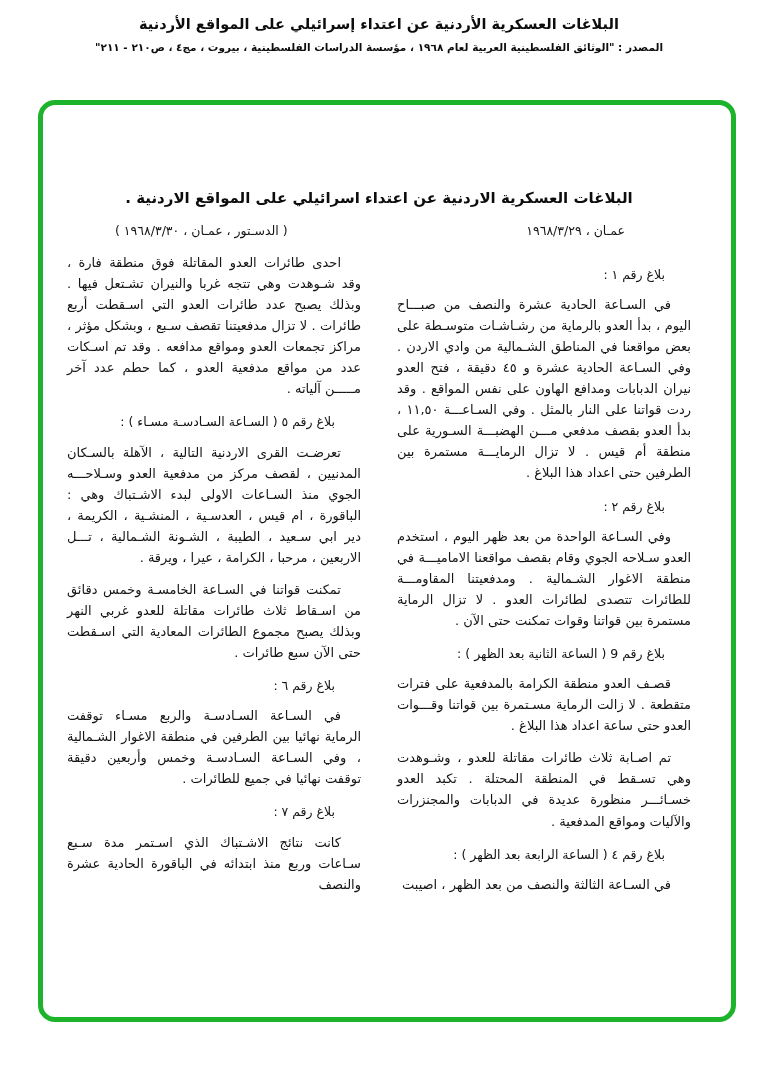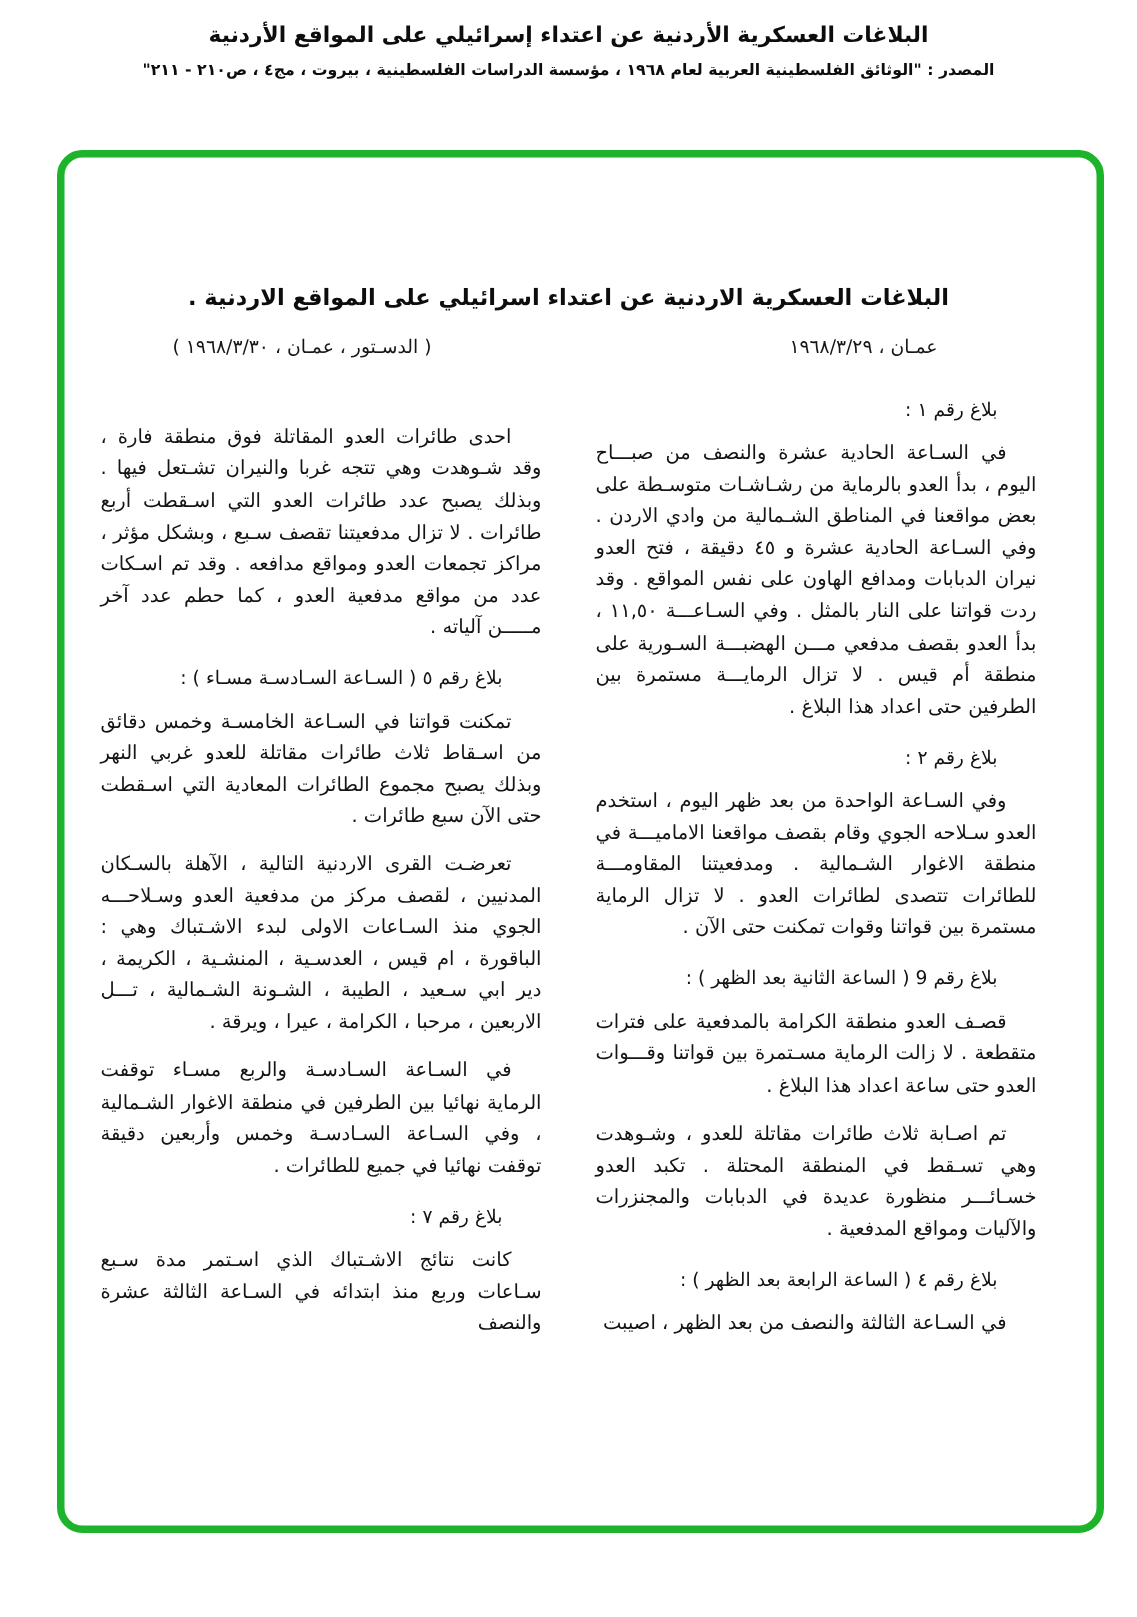--- a/index.html
+++ b/index.html
@@ -100,22 +100,23 @@
           <div class="communique-para">وفي السـاعة الواحدة من بعد ظهر اليوم ، استخدم العدو سـلاحه الجوي وقام بقصف مواقعنا الاماميـــة في منطقة الاغوار الشـمالية . ومدفعيتنا المقاومـــة للطائرات تتصدى لطائرات العدو . لا تزال الرماية مستمرة بين قواتنا وقوات تمكنت حتى الآن .</div>
           <div class="communique-heading">بلاغ رقم 9 ( الساعة الثانية بعد الظهر ) :</div>
           <div class="communique-para">قصـف العدو منطقة الكرامة بالمدفعية على فترات متقطعة . لا زالت الرماية مسـتمرة بين قواتنا وقـــوات العدو حتى ساعة اعداد هذا البلاغ .</div>
           <div class="communique-para">تم اصـابة ثلاث طائرات مقاتلة للعدو ، وشـوهدت وهي تسـقط في المنطقة المحتلة . تكبد العدو خسـائـــر منظورة عديدة في الدبابات والمجنزرات والآليات ومواقع المدفعية .</div>
           <div class="communique-heading">بلاغ رقم ٤ ( الساعة الرابعة بعد الظهر ) :</div>
           <div class="communique-para">في السـاعة الثالثة والنصف من بعد الظهر ، اصيبت</div>
         </div>
       <div class="col" id="col-left">
           <div class="communique-para">احدى طائرات العدو المقاتلة فوق منطقة فارة ، وقد شـوهدت وهي تتجه غربا والنيران تشـتعل فيها . وبذلك يصبح عدد طائرات العدو التي اسـقطت أربع طائرات . لا تزال مدفعيتنا تقصف سـبع ، وبشكل مؤثر ، مراكز تجمعات العدو ومواقع مدافعه . وقد تم اسـكات عدد من مواقع مدفعية العدو ، كما حطم عدد آخر مـــــن آلياته .</div>
           <div class="communique-heading">بلاغ رقم ٥ ( السـاعة السـادسـة مسـاء ) :</div>
+          <div class="communique-para">تعرضـت القرى الاردنية التالية ، الآهلة بالسـكان المدنيين ، لقصف مركز من مدفعية العدو وسـلاحـــه الجوي منذ السـاعات الاولى لبدء الاشـتباك وهي : الباقورة ، ام قيس ، العدسـية ، المنشـية ، الكريمة ، دير ابي سـعيد ، الطيبة ، الشـونة الشـمالية ، تـــل الاربعين ، مرحبا ، الكرامة ، عيرا ، ويرقة .</div>
           <div class="communique-para">تمكنت قواتنا في السـاعة الخامسـة وخمس دقائق من اسـقاط ثلاث طائرات مقاتلة للعدو غربي النهر وبذلك يصبح مجموع الطائرات المعادية التي اسـقطت حتى الآن سبع طائرات .</div>
-          <div class="communique-para">تعرضـت القرى الاردنية التالية ، الآهلة بالسـكان المدنيين ، لقصف مركز من مدفعية العدو وسـلاحـــه الجوي منذ السـاعات الاولى لبدء الاشـتباك وهي : الباقورة ، ام قيس ، العدسـية ، المنشـية ، الكريمة ، دير ابي سـعيد ، الطيبة ، الشـونة الشـمالية ، تـــل الاربعين ، مرحبا ، الكرامة ، عيرا ، ويرقة .</div>
+          <div class="communique-heading">بلاغ رقم ٦ :</div>
           <div class="communique-para">في السـاعة السـادسـة والربع مسـاء توقفت الرماية نهائيا بين الطرفين في منطقة الاغوار الشـمالية ، وفي السـاعة السـادسـة وخمس وأربعين دقيقة توقفت نهائيا في جميع للطائرات .</div>
           <div class="communique-heading">بلاغ رقم ٧ :</div>
-          <div class="communique-para">كانت نتائج الاشـتباك الذي اسـتمر مدة سـبع سـاعات وربع منذ ابتدائه في السـاعة الثالثة عشرة والنصف</div>
+          <div class="communique-para">كانت نتائج الاشـتباك الذي اسـتمر مدة سـبع سـاعات وربع منذ ابتدائه في الباقورة الحادية عشرة والنصف</div>
         </div>
     </div>
   </div>
 
 </div>
 
 </body></html>

